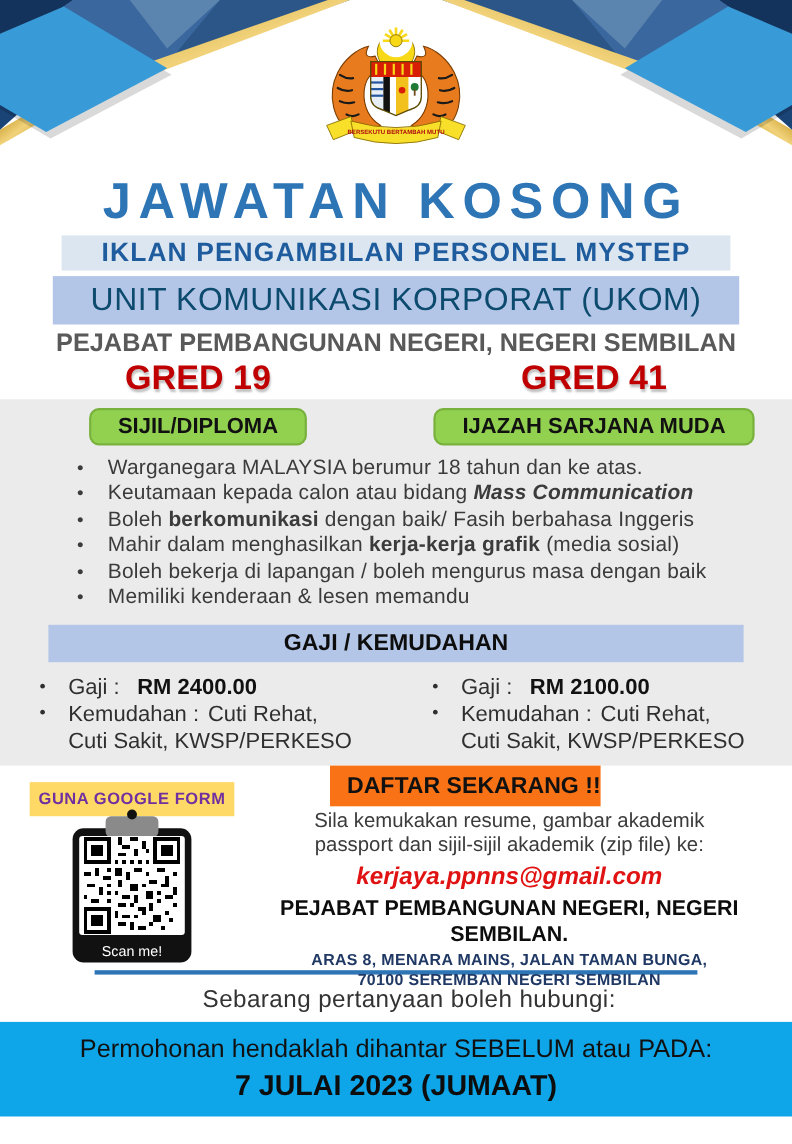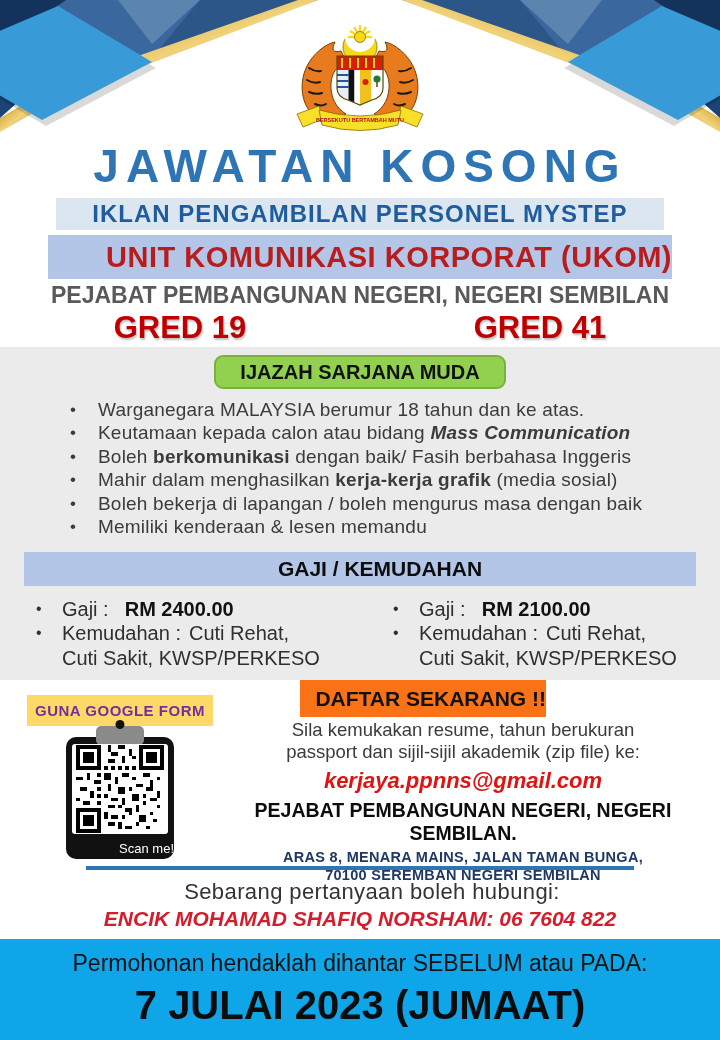--- a/index.html
+++ b/index.html
@@ -4,33 +4,33 @@
 <style>
   html,body{margin:0;padding:0;background:#fff;}
   .poster{
     position:relative; width:720px; height:1040px; margin:0 auto;
     background:#fff; overflow:hidden;
     font-family:"Liberation Sans", sans-serif; color:#222;
   }
   .decor{position:absolute;top:0;left:0;pointer-events:none;}
   .crest{display:block;margin:22px auto 0;}
   .title{
-    margin:2px 0 0; text-align:center;
+    margin:18px 0 0; text-align:center;
     font-size:46px; font-weight:800; letter-spacing:7px;
     color:#2e75b6; line-height:1.08;
   }
   .subtitle-wrap{text-align:center;margin-top:6px;}
   .subtitle{
     display:inline-block; background:#dce6f1; color:#1f5c9e;
     font-size:24px; font-weight:700; letter-spacing:1px;
     padding:3px 36px; line-height:1.1;
   }
   .unit-bar{
     width:624px; margin:5px auto 0; background:#b4c6e7;
-    text-align:right; font-size:29px; font-weight:700; color:#b91c1c;
+    text-align:center; font-size:29px; font-weight:400; color:#0c4a6e;
     height:44px; line-height:44px; letter-spacing:0.5px;
   }
   .dept{
     text-align:center; font-size:23px; font-weight:700; color:#595959;
     margin-top:3px; line-height:1.15;
   }
   .two-col{display:flex; width:100%;}
   .two-col > div{flex:1; text-align:center;}
   .grade{
     font-size:31px; font-weight:800; color:#c00000;
@@ -43,21 +43,21 @@
     padding:2px 24px; line-height:1.3;
   }
   ul.reqs{list-style:none; margin:9px 30px 0 68px; padding:0;}
   ul.reqs li{
     position:relative; padding-left:30px; font-size:19px; color:#3b3b3b;
     line-height:23.5px; letter-spacing:0.2px;
   }
   ul.reqs li::before{content:"•"; position:absolute; left:2px; top:0; color:#3b3b3b; font-size:17px;}
   .salary-bar{
     width:632px; margin:13px auto 0; background:#b4c6e7; height:34px;
-    line-height:34px; text-align:center; font-size:21px; font-weight:700; color:#0d0d0d;padding-left:40px;
+    line-height:34px; text-align:center; font-size:21px; font-weight:700; color:#0d0d0d;
   }
   .salary-cols{display:flex; margin-top:11px;}
   .salary-col{flex:1; padding-left:36px; box-sizing:border-box;}
   .salary-col.right{padding-left:30px;}
   .sline{position:relative; padding-left:26px; font-size:20px; color:#2f2f2f; line-height:24.5px;}
   .sline .blt{position:absolute; left:0; top:0; font-size:16px;}
   .sline .lbl{margin-right:16px;}
   .sline b{color:#111;}
   .sline.cont{padding-left:26px;}
   .register{position:relative; height:182px;}
@@ -81,34 +81,34 @@
   }
   .clipboard .clip{
     position:absolute; top:-11px; left:50%; transform:translateX(-50%);
     width:48px; height:19px; background:#8a8a8a; border-radius:5px;
   }
   .clipboard .clip::before{
     content:""; position:absolute; top:-6px; left:50%; transform:translateX(-50%);
     width:9px; height:9px; background:#111; border-radius:50%;
   }
   .clipboard .scanme{
-    position:absolute; bottom:3px; left:0; right:0; text-align:right;
+    position:absolute; bottom:3px; left:0; right:0; text-align:center;
     color:#fff; font-size:13px;
   }
   .reg-text{position:absolute; left:212px; right:6px; top:39px; text-align:center;}
   .reg-text .instr{font-size:18.5px; color:#3b3b3b; line-height:22px;}
   .reg-text .email{font-size:22px; font-weight:700; font-style:italic; color:#e01212; margin-top:5px;}
   .reg-text .office{font-size:19.5px; font-weight:800; color:#0d0d0d; margin-top:5px;}
   .reg-text .addr{font-size:14.5px; font-weight:700; color:#1f3864; line-height:18px; margin-top:3px; letter-spacing:0.3px;}
   .divider{width:548px; height:4px; background:#2e75b6; margin:4px auto 0;}
   .enquiry{margin-top:9px; text-align:center; font-size:22px; color:#333; letter-spacing:0.4px;padding-left:24px;}
   .contact-person{margin-top:2px; text-align:center; font-size:21px; font-weight:700; font-style:italic; color:#d41c2c;}
   .deadline-bar{margin-top:8px; background:#0ea5e9; padding:11px 0 13px; text-align:center;}
   .deadline-bar .l1{font-size:23px; color:#111; line-height:1.2;}
-  .deadline-bar .l2{font-size:40px; font-weight:800; color:#0d0d0d; margin-top:4px; line-height:1.15;}
+  .deadline-bar .l2{font-size:26px; font-weight:800; color:#0d0d0d; margin-top:4px; line-height:1.15;}
 </style>
 </head>
 <body>
 
 <div class="poster">
 
   <svg class="decor" width="720" height="150" viewBox="0 0 720 150" aria-hidden="true">
     <defs>
       <linearGradient id="gold" x1="0" y1="0" x2="1" y2="1">
         <stop offset="0" stop-color="#b8860b"></stop>
@@ -199,20 +199,21 @@
 
   <div class="dept">PEJABAT PEMBANGUNAN NEGERI, NEGERI SEMBILAN</div>
 
   <div class="two-col">
     <div class="grade">GRED 19</div>
     <div class="grade">GRED 41</div>
   </div>
 
   <div class="panel">
     <div class="two-col">
+      <div><span class="qual-badge">SIJIL/DIPLOMA</span></div>
       <div><span class="qual-badge">IJAZAH SARJANA MUDA</span></div>
     </div>
 
     <ul class="reqs">
       <li><span>Warganegara MALAYSIA berumur 18 tahun dan ke atas.</span></li>
       <li><span>Keutamaan kepada calon atau bidang </span><span style="font-weight: 700; font-style: italic;">Mass Communication</span></li>
       <li><span>Boleh </span><span style="font-weight: 700;">berkomunikasi</span><span> dengan baik/ Fasih berbahasa Inggeris</span></li>
       <li><span>Mahir dalam menghasilkan </span><span style="font-weight: 700;">kerja-kerja grafik</span><span> (media sosial)</span></li>
       <li><span>Boleh bekerja di lapangan / boleh mengurus masa dengan baik</span></li>
       <li><span>Memiliki kenderaan &amp; lesen memandu</span></li>
@@ -260,32 +261,31 @@
             <path d="M9,17h2v1h-2z M12,17h1v1h-1z M14,18h2v1h-2z M17,17h1v2h-1z"></path>
             <path d="M8,19h1v2h-1z M10,20h2v1h-2z M13,20h1v1h-1z M15,19h1v1h-1z M18,20h2v2h-2z M21,19h1v1h-1z"></path>
             <path d="M9,22h2v1h-2z M12,22h1v2h-1z M14,23h2v1h-2z M17,22h1v1h-1z M20,23h1v1h-1z M22,21h1v1h-1z"></path>
           </g>
         </svg>
       </div>
       <div class="scanme">Scan me!</div>
     </div>
 
     <div class="reg-text">
-      <div class="instr">Sila kemukakan resume, tahun berukuran</div>
+      <div class="instr">Sila kemukakan resume, gambar akademik</div>
       <div class="instr">passport dan sijil-sijil akademik (zip file) ke:</div>
       <div class="email">kerjaya.ppnns@gmail.com</div>
       <div class="office">PEJABAT PEMBANGUNAN NEGERI, NEGERI SEMBILAN.</div>
       <div class="addr">ARAS 8, MENARA MAINS, JALAN TAMAN BUNGA,</div>
       <div class="addr" style="margin-top:0;">70100 SEREMBAN NEGERI SEMBILAN</div>
     </div>
   </div>
 
   <div class="divider"></div>
 
   <div class="enquiry">Sebarang pertanyaan boleh hubungi:</div>
-  <div class="contact-person">ENCIK MOHAMAD SHAFIQ NORSHAM: 06 7604 822</div>
 
   <div class="deadline-bar">
     <div class="l1">Permohonan hendaklah dihantar SEBELUM atau PADA:</div>
     <div class="l2">7 JULAI 2023 (JUMAAT)</div>
   </div>
 
 </div>
 
 </body></html>

